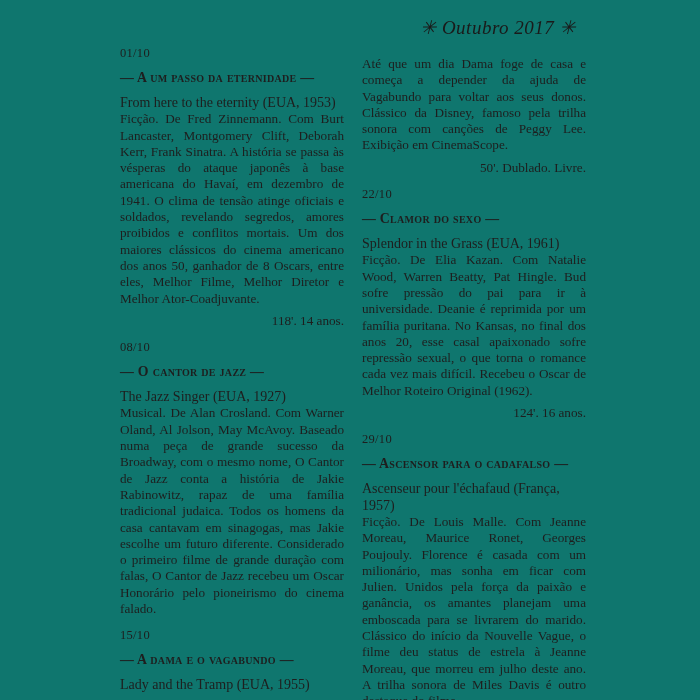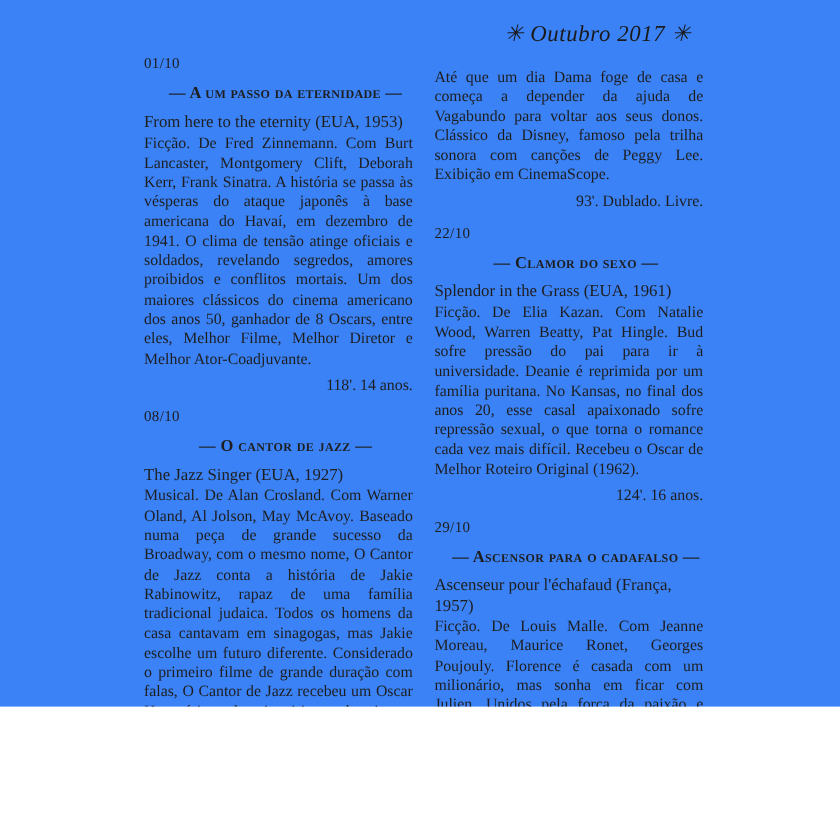--- a/index.html
+++ b/index.html
@@ -3,22 +3,22 @@
 <meta charset="utf-8">
 <style>
   html, body {
     margin: 0;
     padding: 0;
     background: #ffffff;
   }
   .page {
     position: relative;
     width: 700px;
-    height: 589px;
-    background: #3b82f6;
+    height: 700px;
+    background: #0f766e;
     color: #1e1e1e;
     font-family: "Liberation Serif", "DejaVu Serif", serif;
     overflow: hidden;
   }
   .month-header {
     position: absolute;
     top: 16px;
     left: 0;
     right: 124px;
     text-align: right;
@@ -46,23 +46,22 @@
     margin: 11px 0 9px 0;
   }
   .entry:first-child .date {
     margin-top: 2px;
   }
   .heading {
     font-weight: bold;
     font-variant: small-caps;
     font-size: 13.8px;
     letter-spacing: 0.3px;
-    margin: 0 0 9px 12px;
+    margin: 0 0 9px 0;
     white-space: nowrap;
-    text-align: center;
   }
   .title {
     font-size: 14px;
     line-height: 16.3px;
   }
   .body {
     font-size: 13.2px;
     line-height: 16.3px;
     text-align: justify;
     font-family: Liberation Serif, serif;
@@ -106,21 +105,21 @@
         <div class="title">Lady and the Tramp (EUA, 1955)</div>
 
       </section>
 
     </div>
 
     <div class="col col-right">
 
       <section class="entry">
         <div class="body">Até que um dia Dama foge de casa e começa a depender da ajuda de Vagabundo para voltar aos seus donos. Clássico da Disney, famoso pela trilha sonora com canções de Peggy Lee. Exibição em CinemaScope.</div>
-        <div class="meta">93'. Dublado. Livre.</div>
+        <div class="meta">50'. Dublado. Livre.</div>
       </section>
 
       <section class="entry">
         <div class="date">22/10</div>
         <div class="heading">— Clamor do sexo —</div>
         <div class="title">Splendor in the Grass (EUA, 1961)</div>
         <div class="body">Ficção. De Elia Kazan. Com Natalie Wood, Warren Beatty, Pat Hingle. Bud sofre pressão do pai para ir à universidade. Deanie é reprimida por um família puritana. No Kansas, no final dos anos 20, esse casal apaixonado sofre repressão sexual, o que torna o romance cada vez mais difícil. Recebeu o Oscar de Melhor Roteiro Original (1962).</div>
         <div class="meta">124'. 16 anos.</div>
       </section>
 

